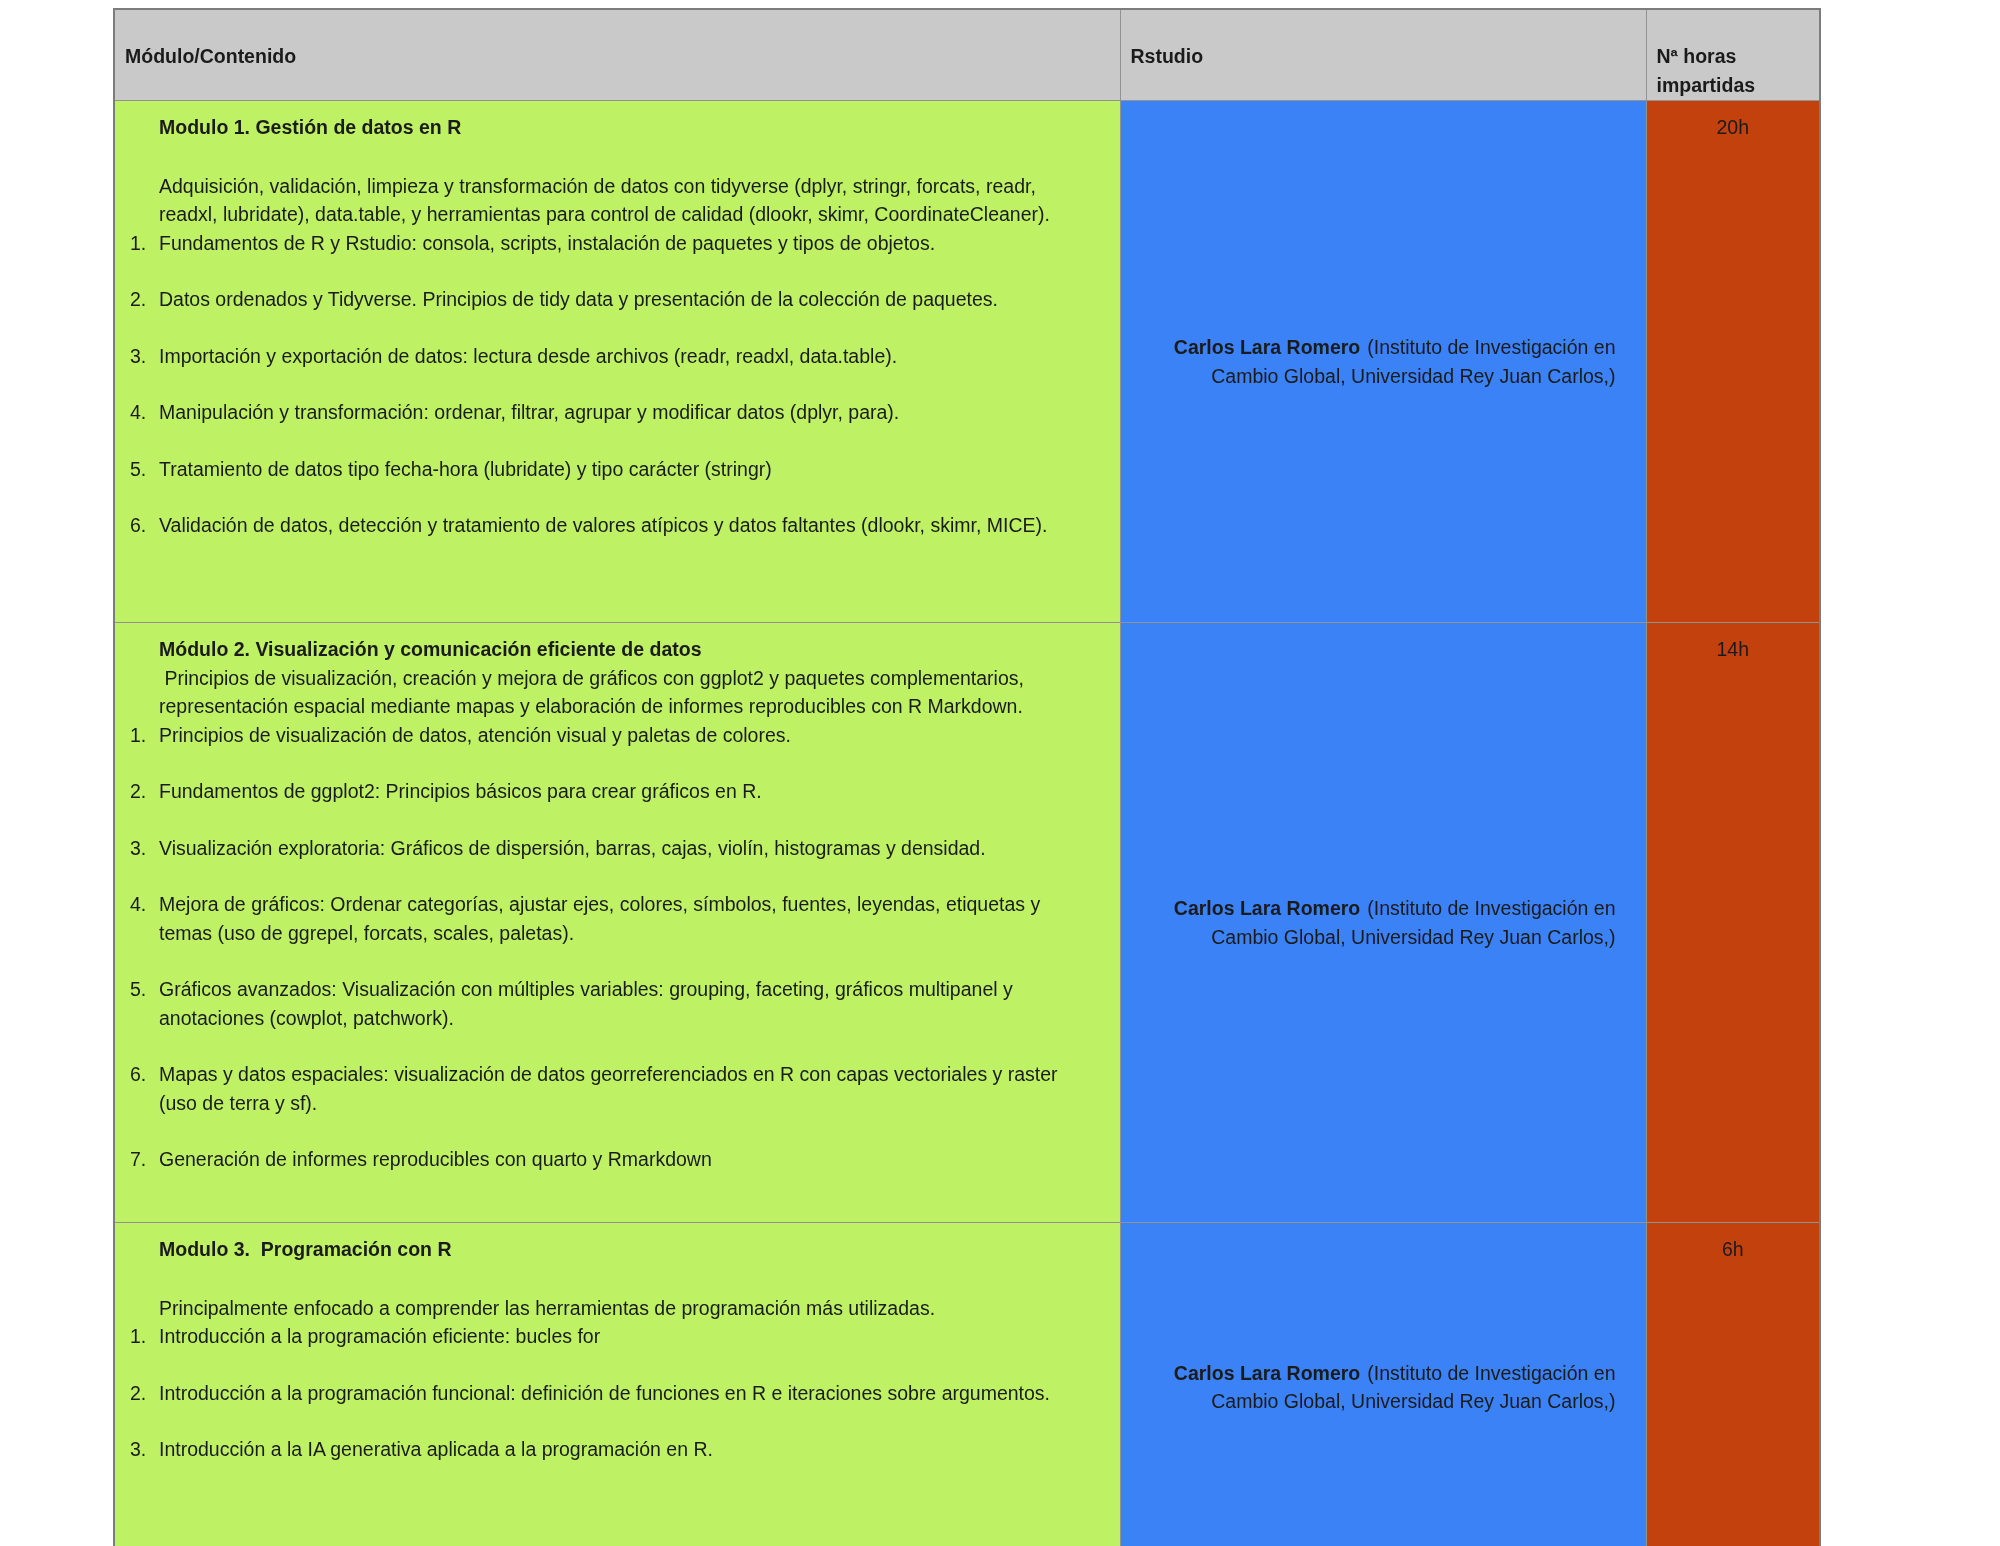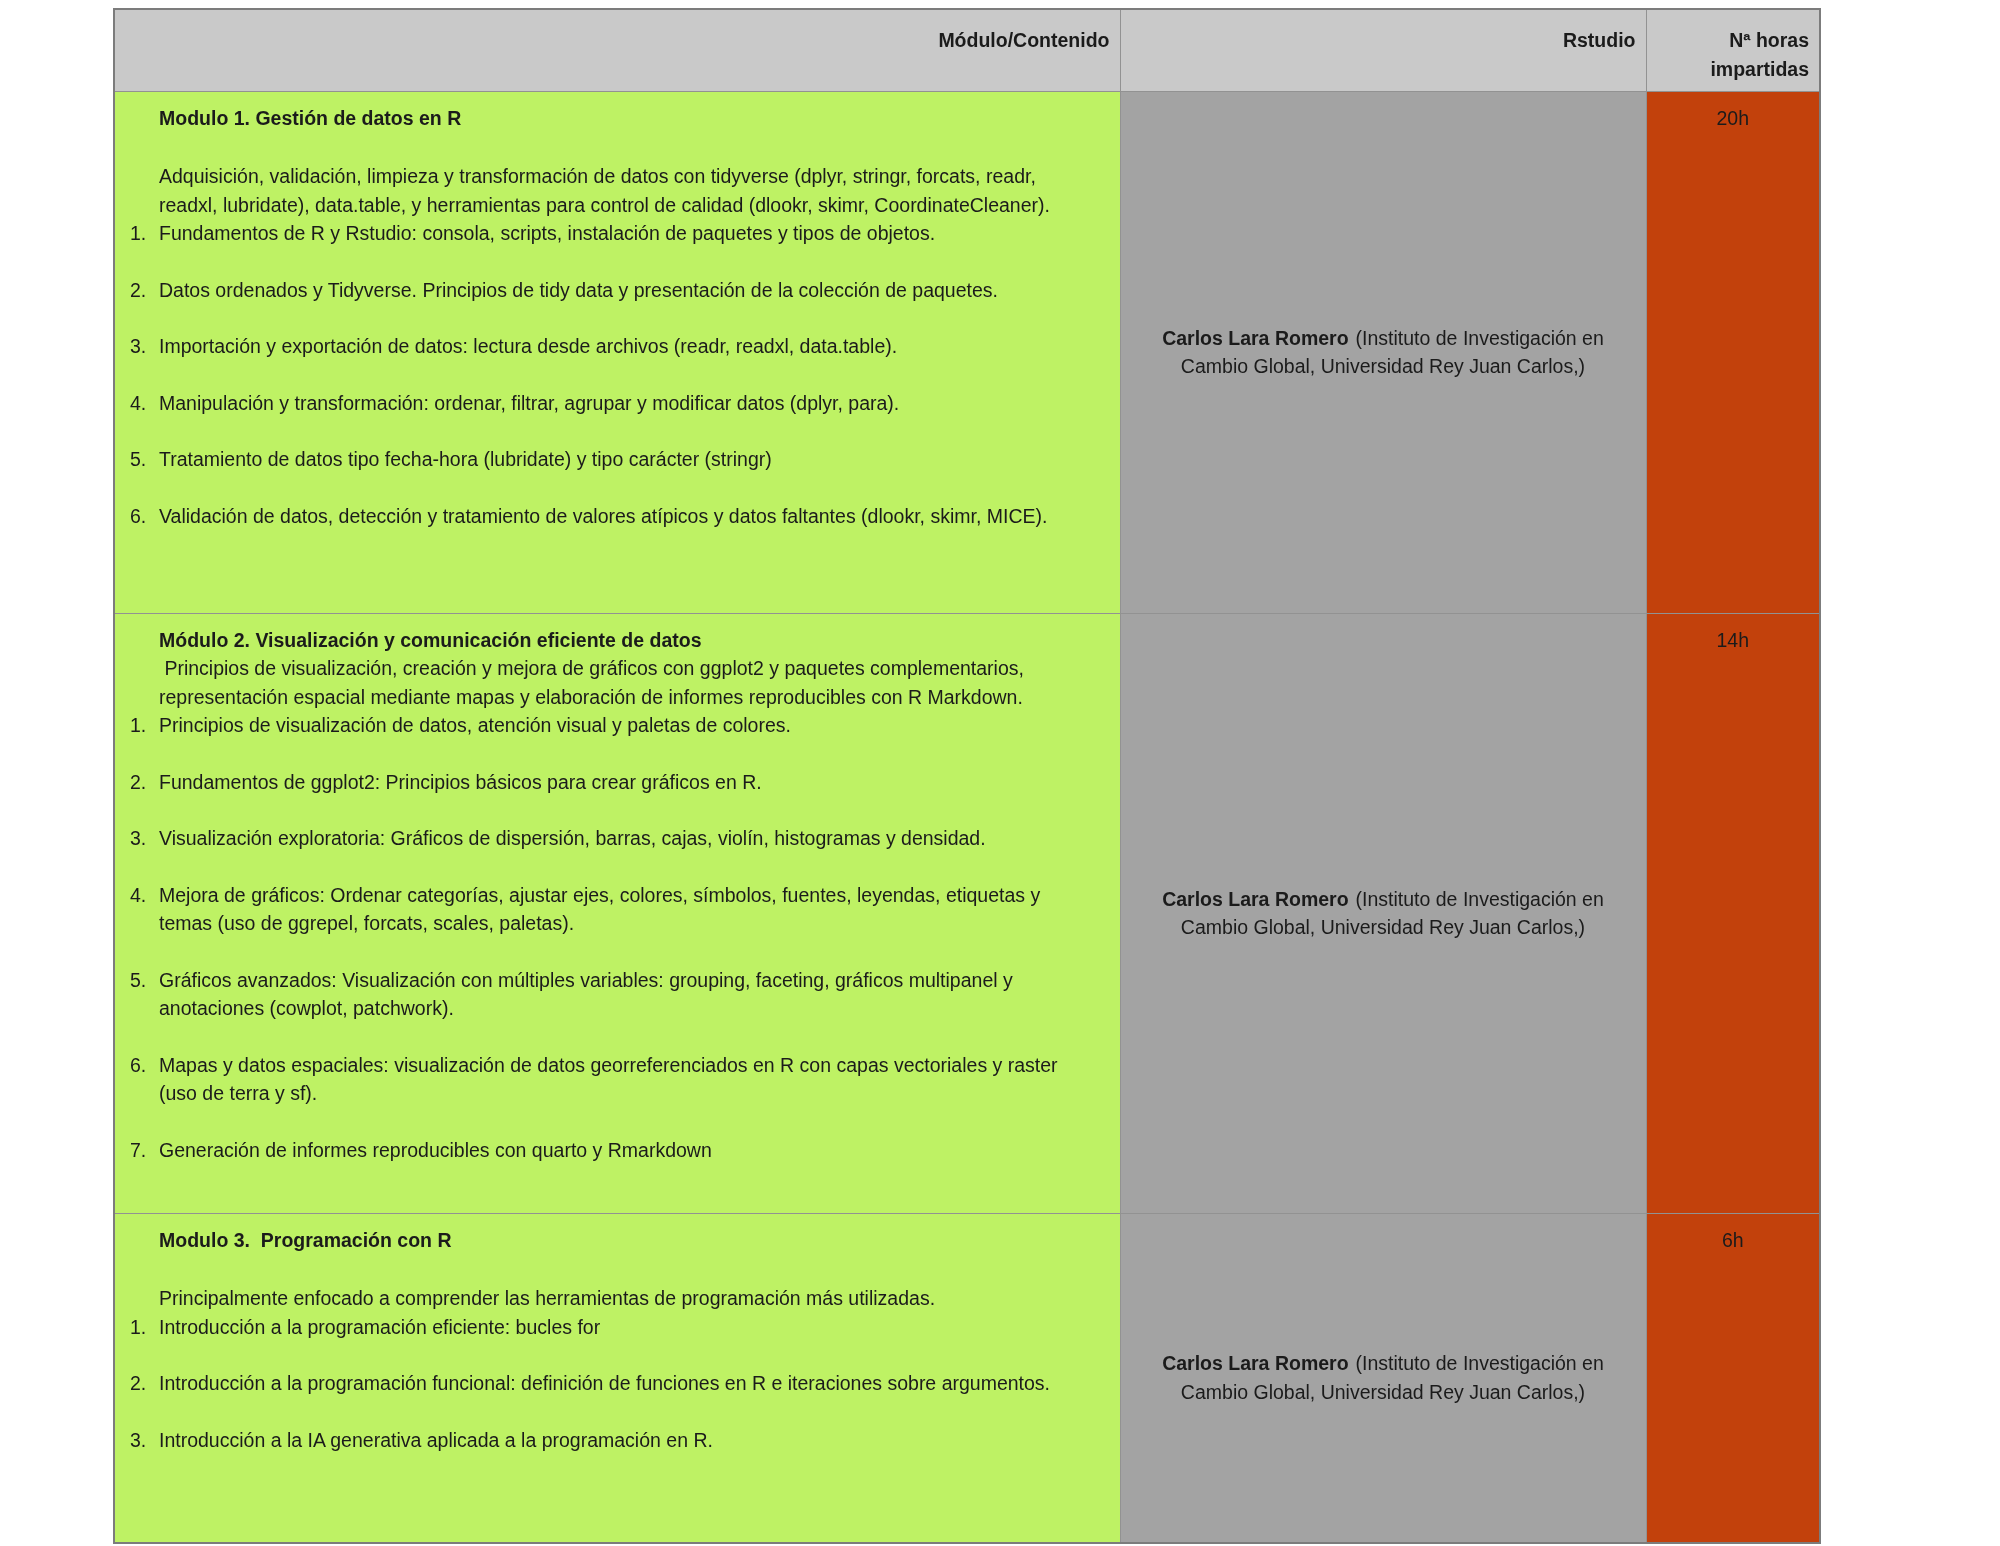--- a/index.html
+++ b/index.html
@@ -10,33 +10,33 @@
   table.schedule {
     position:absolute; left:113px; top:8px; width:1706px;
     border-collapse:collapse; table-layout:fixed;
     font-size:19.5px; line-height:28.5px;
   }
   table.schedule { border:2px solid #7c7c7c; }
   table.schedule th, table.schedule td { border:1px solid #929292; box-sizing:border-box; }
 
   th.hdr {
     background:#c9c9c9; color:#1b1b1b; font-weight:bold; font-size:19.5px;
-    height:82px; vertical-align:top; padding:16px 10px 0 10px; text-align:right;
+    height:82px; vertical-align:top; padding:32px 10px 0 10px; text-align:left;
     line-height:29px;
   }
   .col-content { width:1006px; }
   .col-prof    { width:526px; }
   .col-hours   { width:174px; }
 
   tr.row-0 td { height:522px; }
   tr.row-1 td { height:600px; }
   tr.row-2 td { height:330px; }
 
   td.content-cell { vertical-align:top; padding:12px 44px 16px 15px; background:#bef264; }
-  td.professor-cell { vertical-align:middle; text-align:center; padding:10px 18px; background:#a3a3a3; }
+  td.professor-cell { vertical-align:middle; text-align:right; padding:10px 30px; background:#3b82f6; }
   td.hours-cell { vertical-align:top; text-align:center; padding-top:12px; background:#c2410c; }
 
   .module-title { font-weight:bold; margin-left:29px; white-space:pre-wrap; }
   .module-title.gap-after { margin-bottom:30px; }
   .module-intro { margin-left:29px; white-space:pre-wrap; }
   .list-item { display:flex; margin-top:28px; }
   .list-item.first { margin-top:0; }
   .list-item .num { flex:0 0 29px; width:29px; }
   .list-item .txt { flex:1 1 auto; }
 

